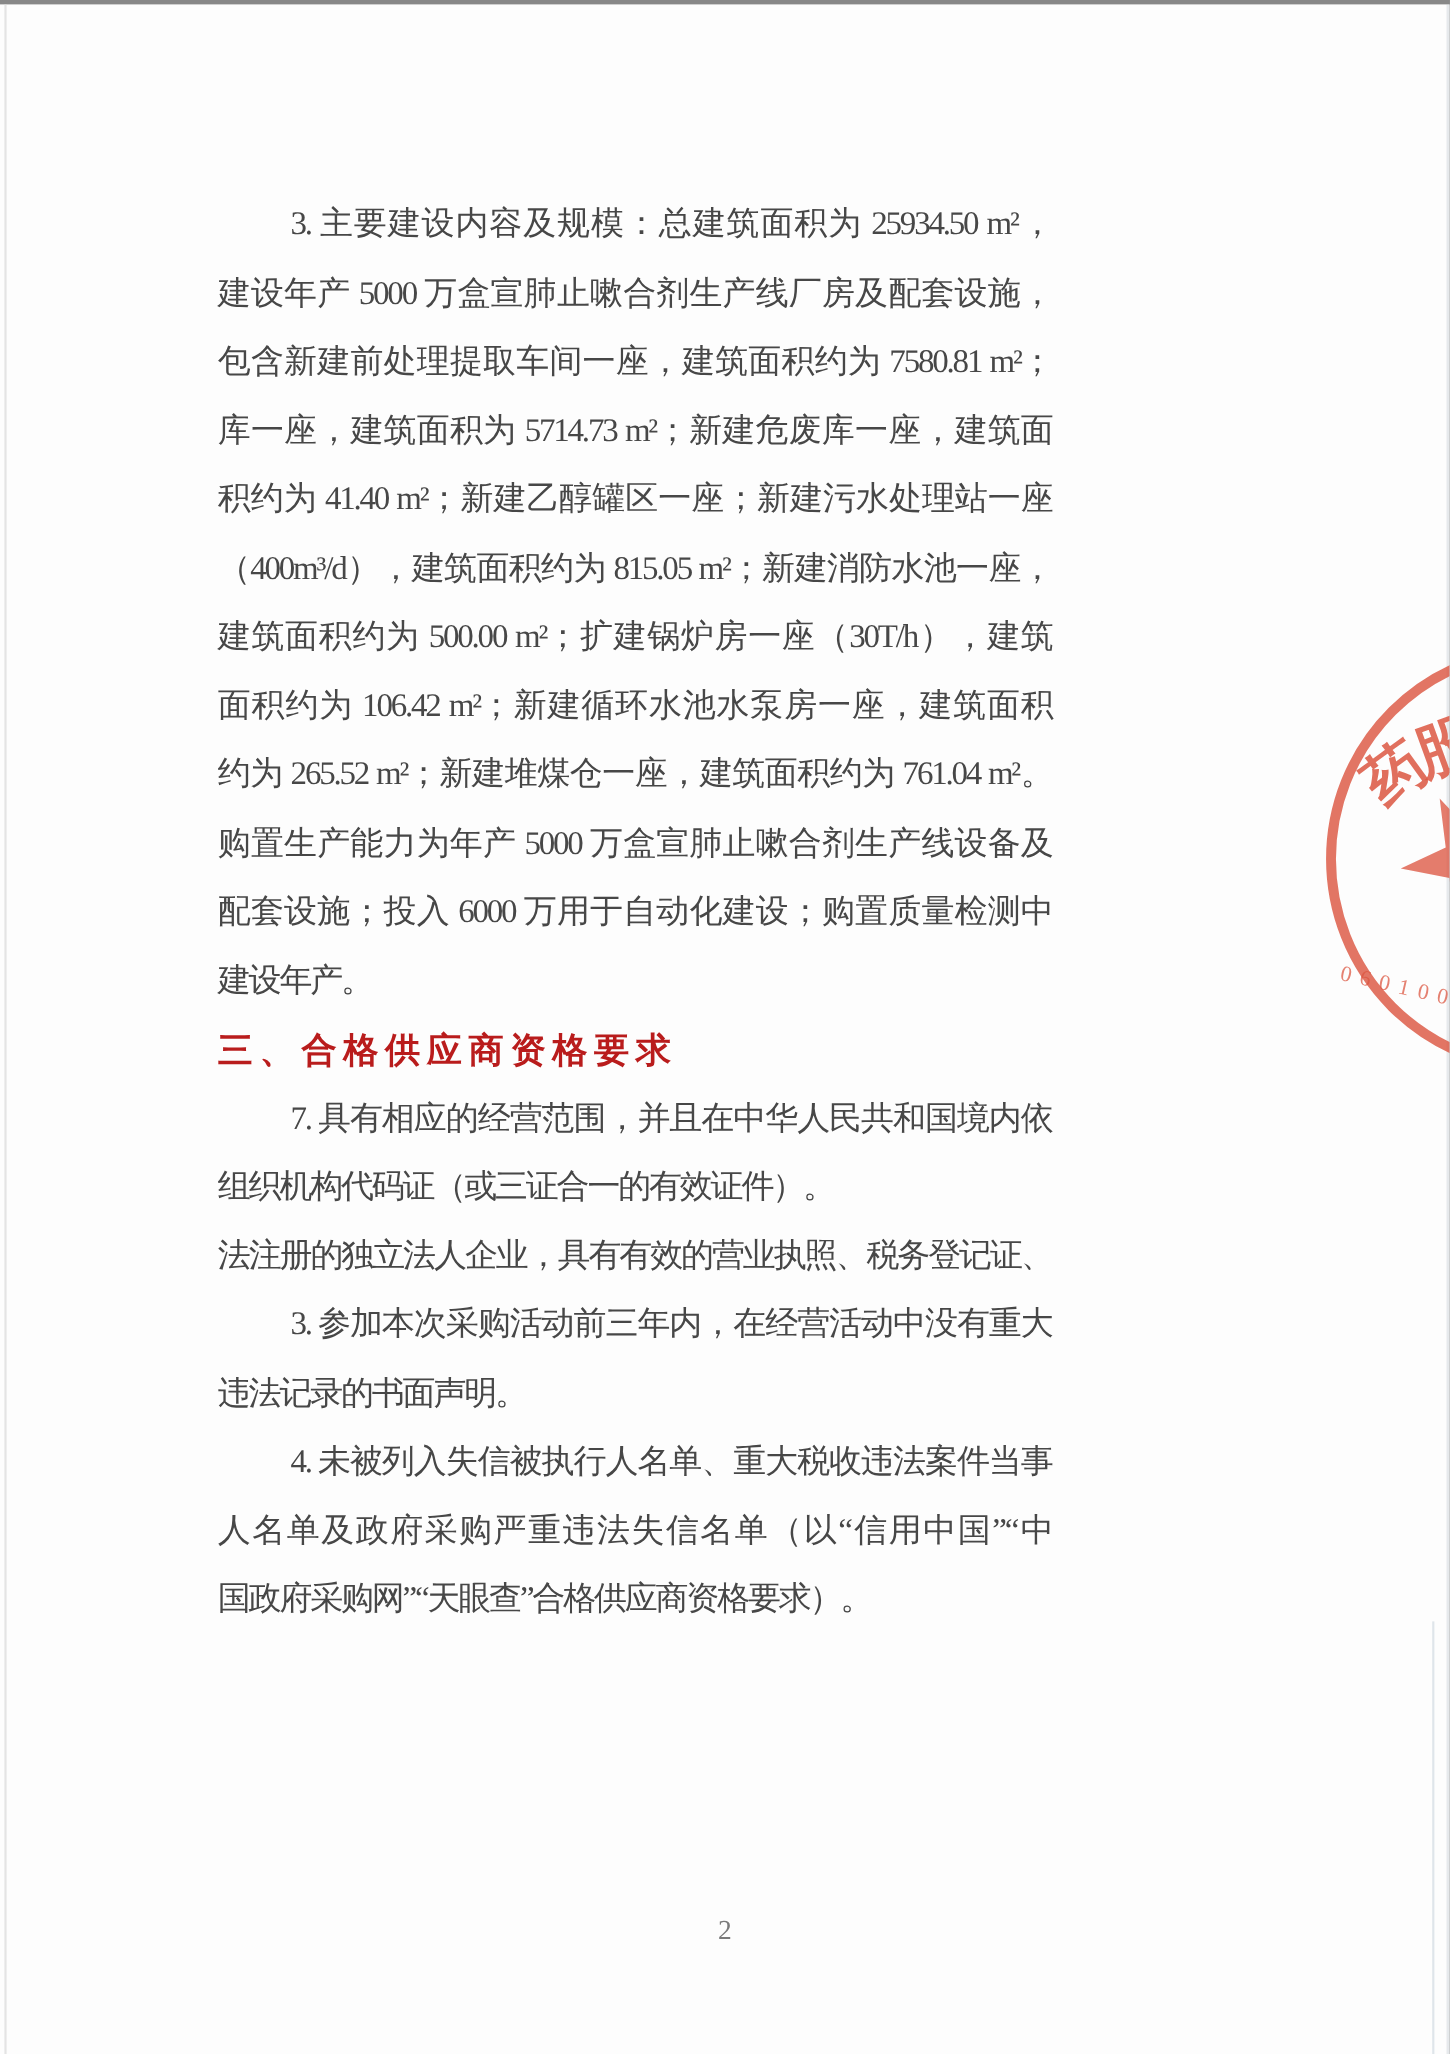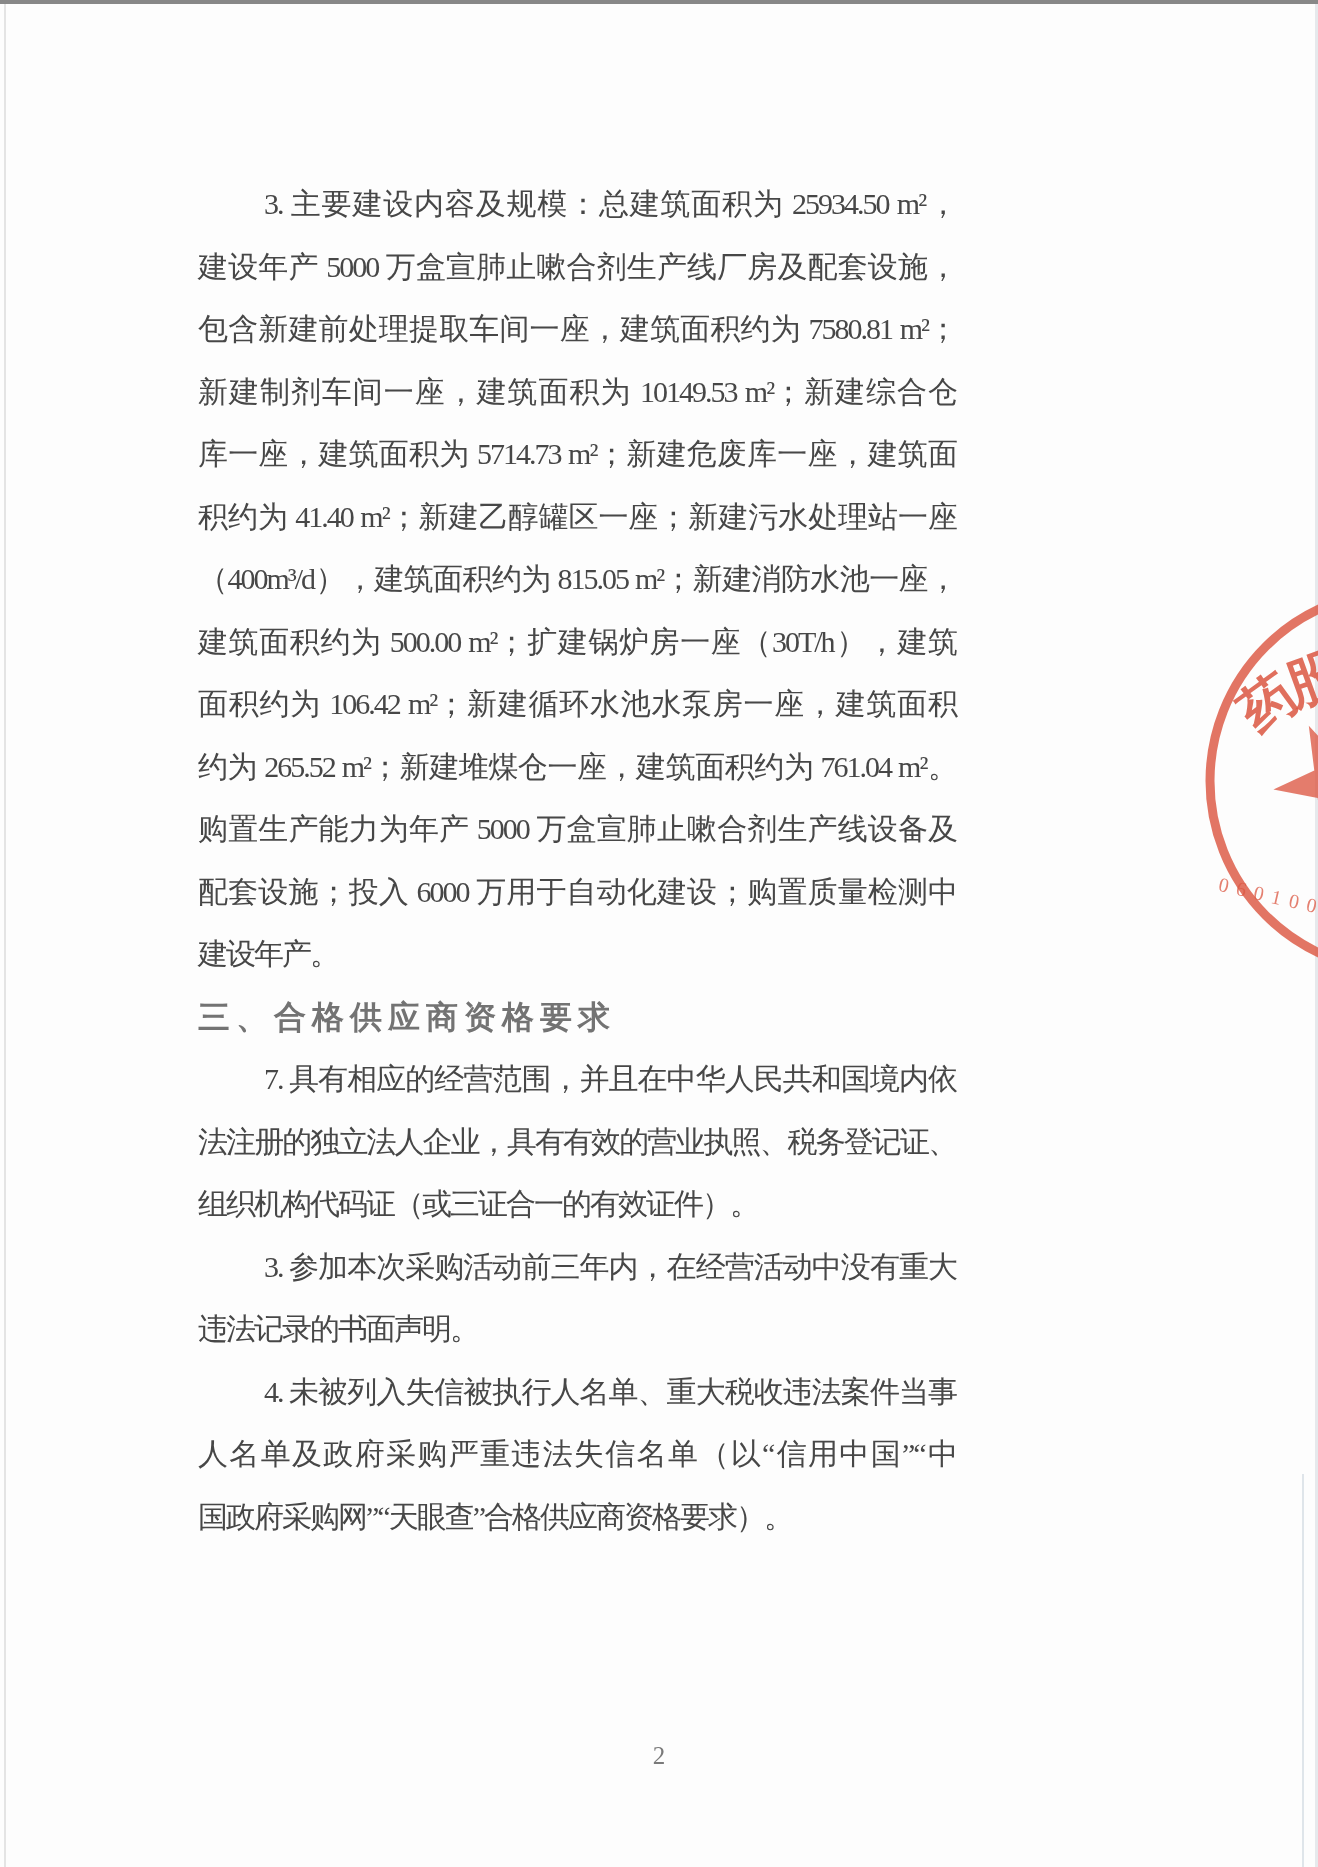--- a/index.html
+++ b/index.html
@@ -32,21 +32,21 @@
     font-size:30px;letter-spacing:-2px;
     white-space:nowrap;
     transform-origin:left center;
     color:#474747;
   }
   .full{text-align:justify;text-align-last:justify;}
   .short{text-align:left;}
   .indent-full{text-align:justify;text-align-last:justify;text-indent:66px;}
   .indent-short{text-align:left;text-indent:66px;}
   .heading{
-    text-align:left;font-weight:700;color:#737373;
+    text-align:left;font-weight:700;color:#b91c1c;
     font-size:32px;letter-spacing:6px;
   }
   .page-number{
     position:absolute;top:1738px;left:0;width:100%;
     text-align:center;font-size:25px;color:#7a7a7a;
     letter-spacing:0;
   }
   .stamp-svg{
     position:absolute;left:1028px;top:540px;width:290px;height:420px;
   }
@@ -57,34 +57,33 @@
 <div class="page">
 
   <div class="scan-edge-left"></div>
   <div class="scan-edge-right"></div>
   <div class="scan-edge-far-right"></div>
 
   <div class="text-block" id="text-block">
       <div class="line indent-full">3. 主要建设内容及规模：总建筑面积为 25934.50 m²，</div>
       <div class="line full">建设年产 5000 万盒宣肺止嗽合剂生产线厂房及配套设施，</div>
       <div class="line full">包含新建前处理提取车间一座，建筑面积约为 7580.81 m²；</div>
-      <div class="line full">新建制剂车间一座，建筑面积为 10149.53 m²；新建综合仓</div>
       <div class="line full">库一座，建筑面积为 5714.73 m²；新建危废库一座，建筑面</div>
       <div class="line full">积约为 41.40 m²；新建乙醇罐区一座；新建污水处理站一座</div>
       <div class="line full">（400m³/d），建筑面积约为 815.05 m²；新建消防水池一座，</div>
       <div class="line full">建筑面积约为 500.00 m²；扩建锅炉房一座（30T/h），建筑</div>
       <div class="line full">面积约为 106.42 m²；新建循环水池水泵房一座，建筑面积</div>
       <div class="line full">约为 265.52 m²；新建堆煤仓一座，建筑面积约为 761.04 m²。</div>
       <div class="line full">购置生产能力为年产 5000 万盒宣肺止嗽合剂生产线设备及</div>
       <div class="line full">配套设施；投入 6000 万用于自动化建设；购置质量检测中</div>
       <div class="line short">建设年产。</div>
       <div class="line heading">三、合格供应商资格要求</div>
       <div class="line indent-full">7. 具有相应的经营范围，并且在中华人民共和国境内依</div>
+      <div class="line short">组织机构代码证（或三证合一的有效证件）。</div>
       <div class="line full">法注册的独立法人企业，具有有效的营业执照、税务登记证、</div>
-      <div class="line short">组织机构代码证（或三证合一的有效证件）。</div>
       <div class="line indent-full">3. 参加本次采购活动前三年内，在经营活动中没有重大</div>
       <div class="line short">违法记录的书面声明。</div>
       <div class="line indent-full">4. 未被列入失信被执行人名单、重大税收违法案件当事</div>
       <div class="line full">人名单及政府采购严重违法失信名单（以“信用中国”“中</div>
       <div class="line short">国政府采购网”“天眼查”合格供应商资格要求）。</div>
     </div>
 
   <svg class="stamp-svg" viewBox="0 0 290 420" aria-hidden="true">
     <circle cx="372" cy="237" r="190" fill="none" stroke="#dc5742" stroke-width="9" opacity="0.82"></circle>
     <polygon transform="translate(307,238) rotate(-25)" points="0,-62 13.9,-19.2 59,-19.2 22.5,7.3 36.4,50.2 0,23.7 -36.4,50.2 -22.5,7.3 -59,-19.2 -13.9,-19.2" fill="#dc5742" opacity="0.78"></polygon>

